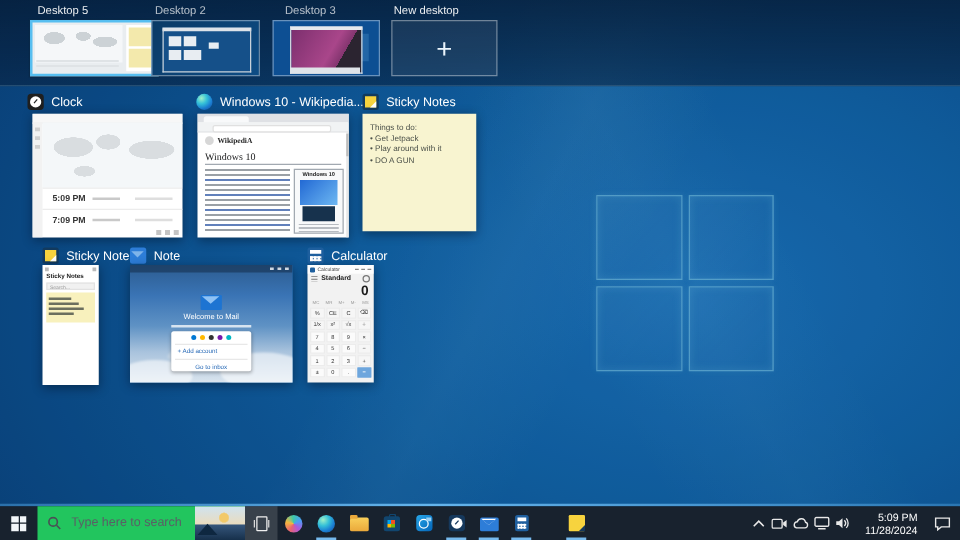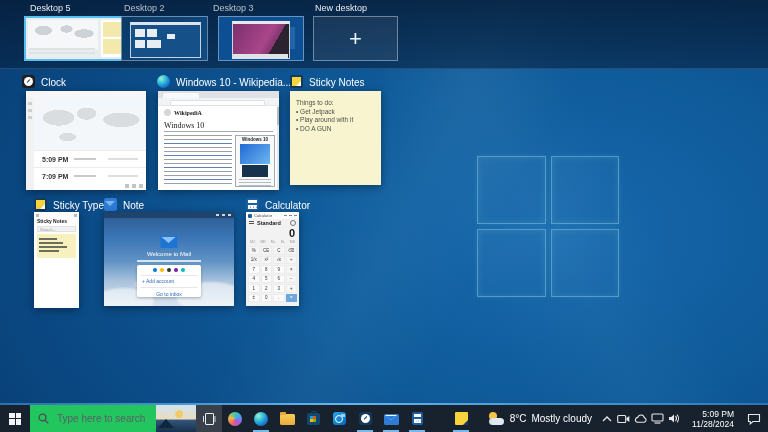--- a/index.html
+++ b/index.html
@@ -225,21 +225,21 @@
       <i class="pane"></i>
       <i class="pane"></i>
       <i class="pane"></i>
   </div>
   <div class="dim"></div>
   <div class="horizon"></div>
 
   <div class="dstrip">
     <span class="dlabel" style="left:30px">Desktop 5</span>
     <span class="dlabel unsel" style="left:124px">Desktop 2</span>
-    <span class="dlabel unsel" style="left:213px">Desktop 3</span>
+    <span class="dlabel unsel" style="left:228px">Desktop 3</span>
     <span class="dlabel" style="left:315px">New desktop</span>
 
     <div class="dtile sel d1">
       <div class="map"></div>
       <div class="rows"></div>
       <div class="notes">
           <i></i>
           <i></i>
         </div>
     </div>
@@ -328,21 +328,21 @@
     <div class="lines">
       <div>Things to do:</div>
       <div>• Get Jetpack</div>
       <div>• Play around with it</div>
       <div>• DO A GUN</div>
     </div>
   </div>
 
   <div class="wtitle" style="left:34px;top:197px">
     <span class="ticon ic-sticky"></span>
-    <span>Sticky Type</span>
+    <span>Sticky Note</span>
   </div>
   <div class="wtitle" style="left:104px;top:197px">
     <span class="ticon ic-mail"></span>
     <span>Note</span>
   </div>
   <div class="wtitle" style="left:246px;top:197px">
     <span class="ticon ic-calc"></span>
     <span>Calculator</span>
   </div>
 
@@ -482,25 +482,20 @@
       </div>
     <div class="tb-slot open">
         <span class="calc14"></span>
       </div>
     <div class="tb-slot open" style="margin-left:18px">
         <span class="sticky14"></span>
       </div>
 
     <div class="tb-spacer"></div>
 
-    <div class="weather">
-      <span class="wicon"></span>
-      <span>8°C</span>
-      <span>Mostly cloudy</span>
-    </div>
 
     <div class="tray">
       <span class="ti">
         <svg width="10" height="6" viewBox="0 0 10 6">
           <polyline points="1,5 5,1 9,5" fill="none" stroke="#e8e8e8" stroke-width="1.3"></polyline>
         </svg>
       </span>
       <span class="ti">
         <svg width="13" height="10" viewBox="0 0 13 10">
           <rect x="0.7" y="1.5" width="8" height="7" rx="1" fill="none" stroke="#e8e8e8" stroke-width="1.1"></rect>

